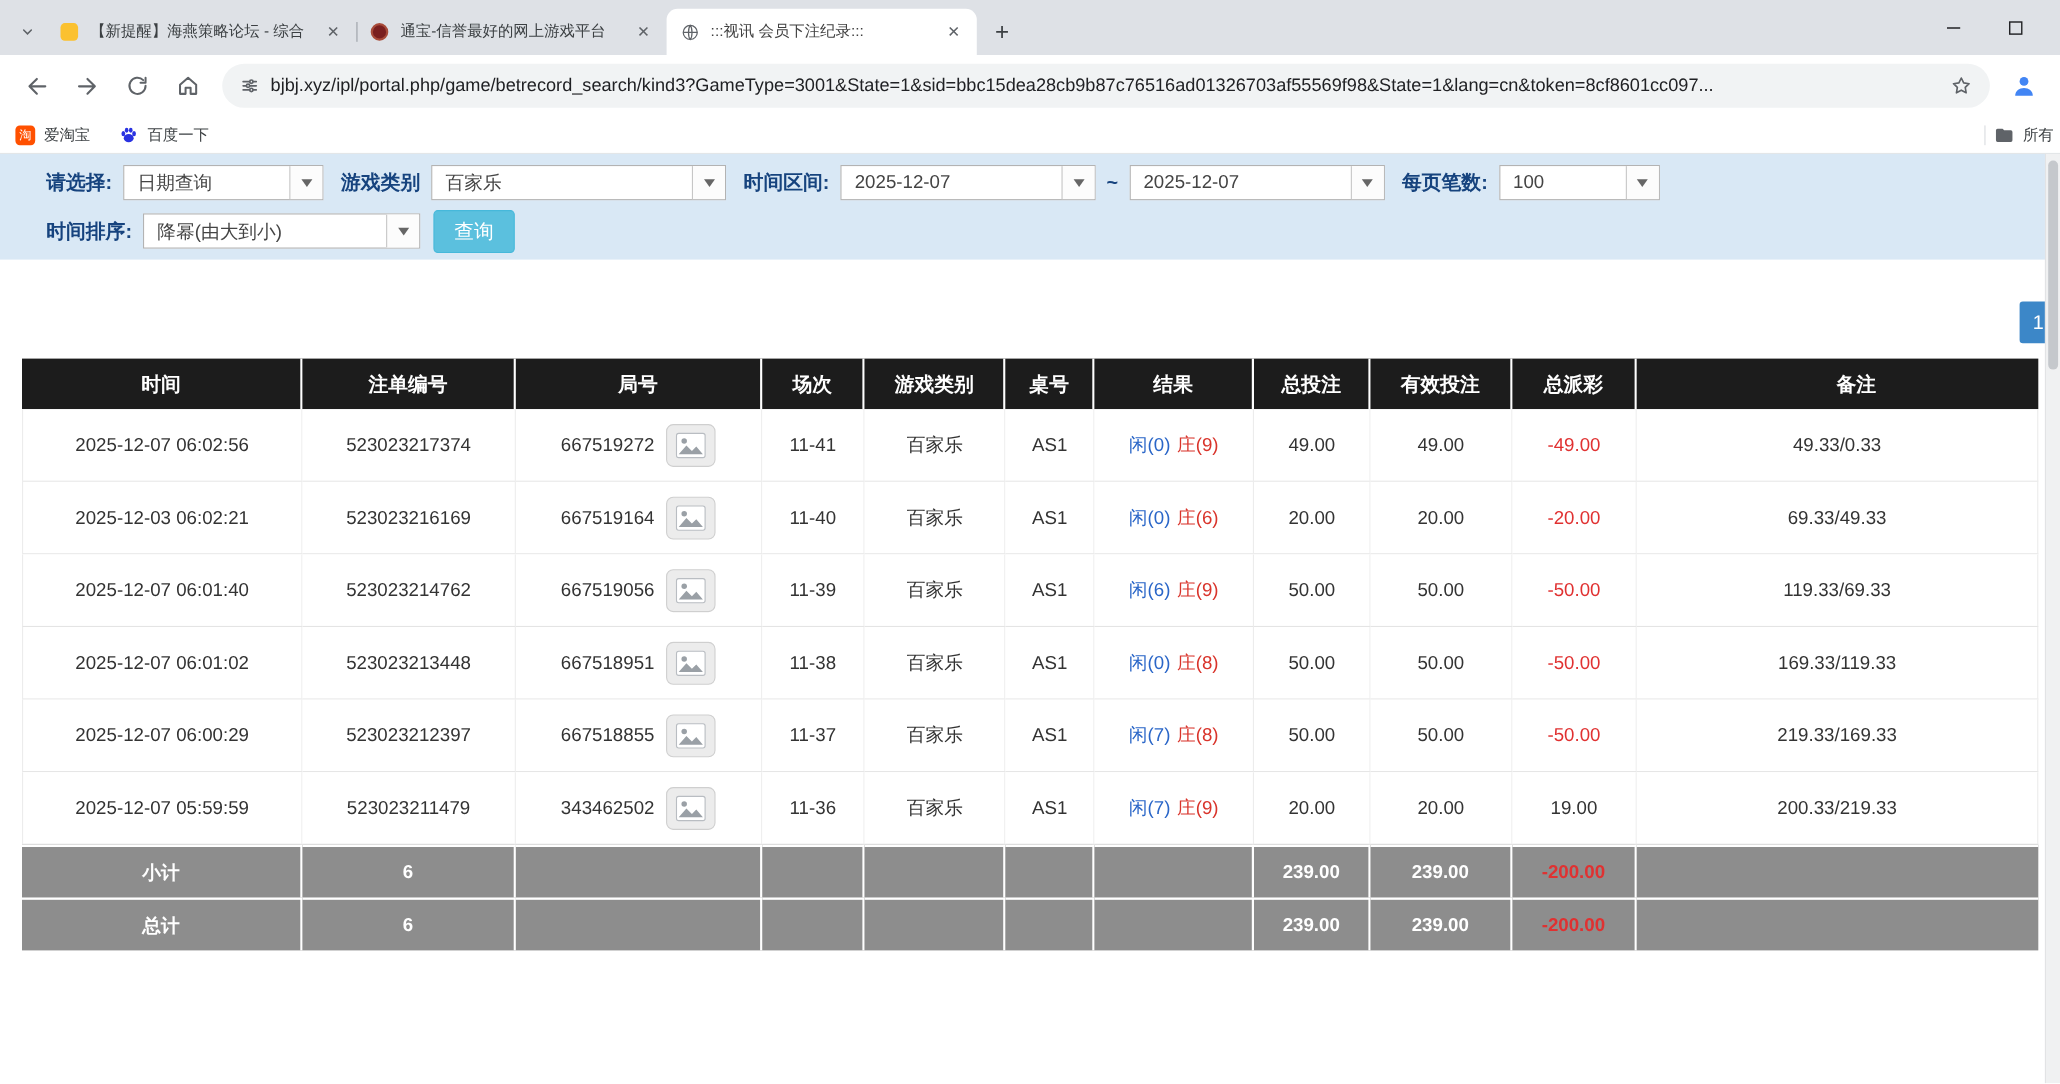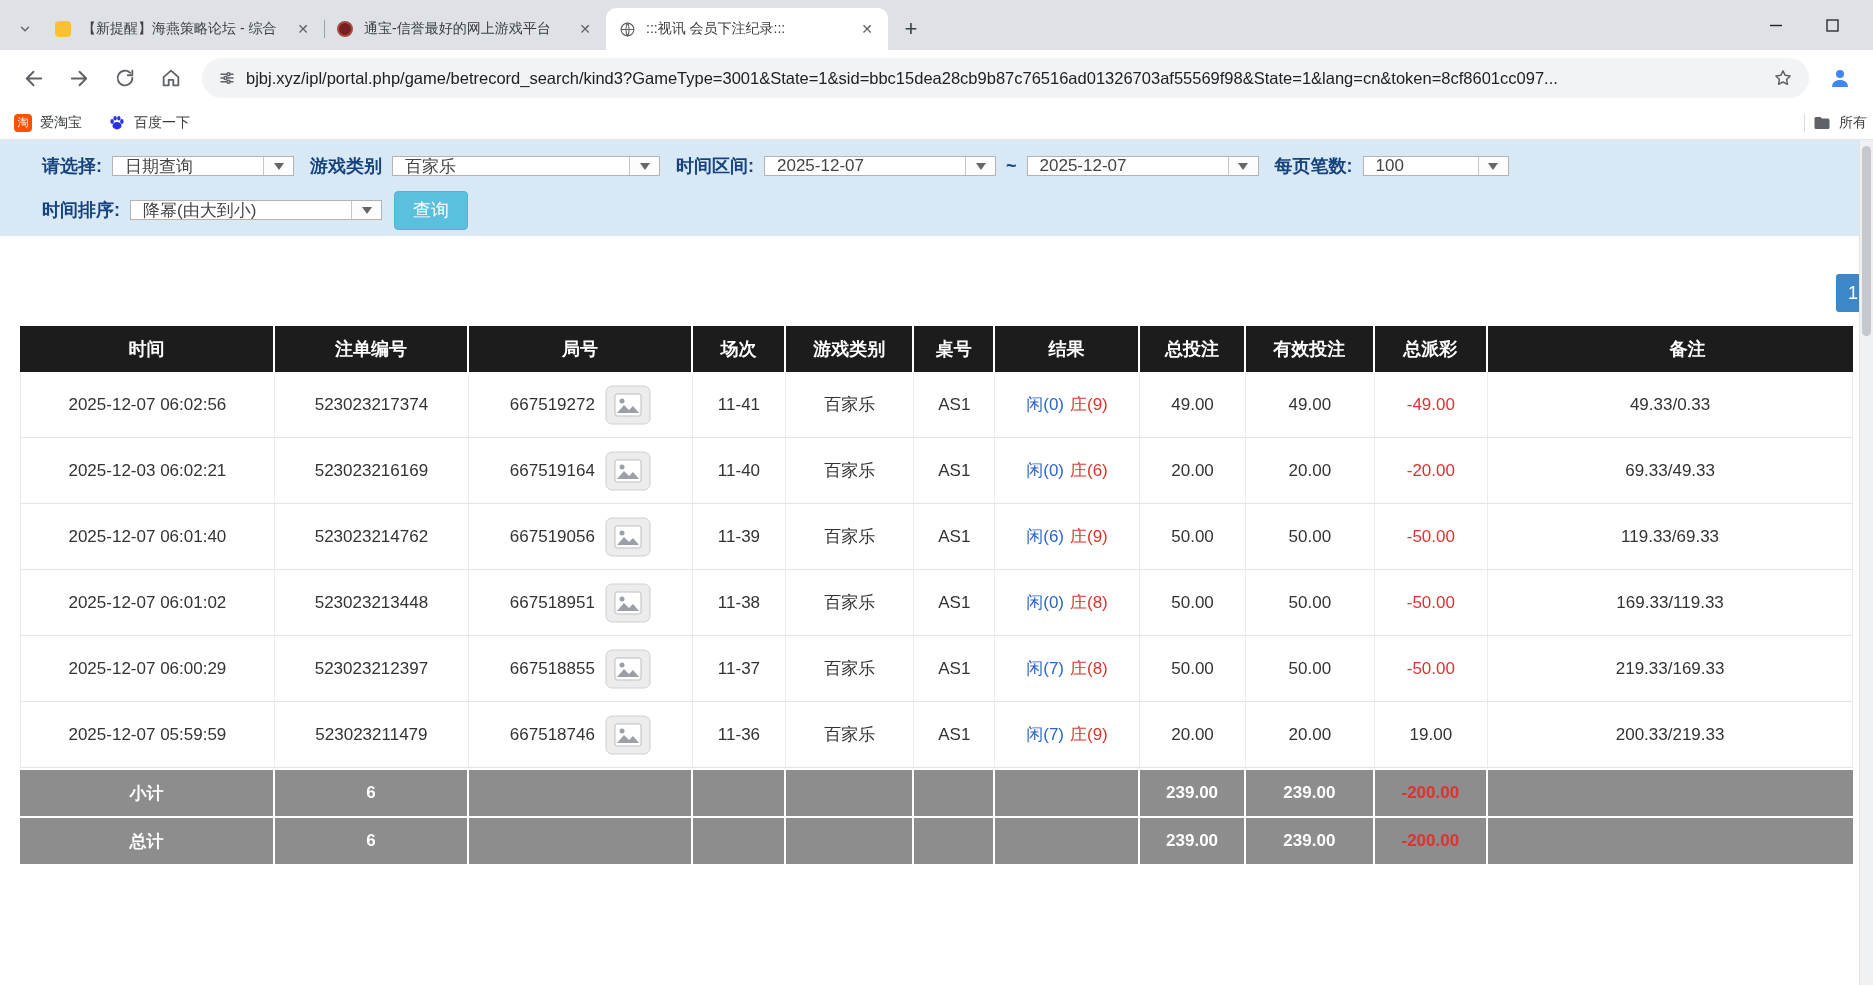--- a/index.html
+++ b/index.html
@@ -43,21 +43,21 @@
   .bm{display:flex;align-items:center;gap:8px;font-size:14px;color:#3c4043;}
   .bm-icon-taobao{width:18px;height:18px;border-radius:4px;background:#ff5000;color:#fff;font-size:11px;display:flex;align-items:center;justify-content:center;flex:none;}
   .bm-right{position:absolute;right:6px;display:flex;align-items:center;gap:8px;font-size:14px;color:#3c4043;}
   .vdiv{width:1px;height:18px;background:#dadce0;}
 
   
   .page{position:relative;height:845px;background:#fff;}
   .filters{height:96px;background:var(--filter-bg);display:flex;flex-direction:column;justify-content:center;padding:5px 0;gap:2px;}
   .frow{display:flex;align-items:center;height:42px;padding-left:42px;}
   .flabel{font-size:18px;font-weight:bold;color:var(--label-blue);margin-right:10px;white-space:nowrap;}
-  .combo{display:flex;height:20px;background:#fff;border:1px solid #b3b3b3;flex:none;}
+  .combo{display:flex;height:32px;background:#fff;border:1px solid #b3b3b3;flex:none;}
   .combo-text{flex:1;display:flex;align-items:center;padding:0 12px;font-size:17px;color:#444;white-space:nowrap;overflow:hidden;}
   .combo-arrow{width:30px;border-left:1px solid #c6c6c6;display:flex;align-items:center;justify-content:center;background:#fcfcfc;flex:none;}
   .tri{width:0;height:0;border-left:5px solid transparent;border-right:5px solid transparent;border-top:7px solid #666;}
   .w-select{width:182px;} .w-game{width:268px;} .w-date{width:232px;} .w-size{width:146px;} .w-sort{width:252px;}
   .tilde{font-size:18px;font-weight:bold;color:var(--label-blue);margin:0 10px;}
   .ml{margin-left:16px;}
   .search-btn{height:39px;padding:0 18px;background:var(--button-teal);border:1px solid #46b8da;color:#fff;font-size:18px;border-radius:4px;margin-left:12px;cursor:pointer;}
 
   .summary{margin-top:32px;height:52px;background:var(--summary-bg);border-top:1px solid var(--summary-border);border-bottom:1px solid var(--summary-border);display:flex;align-items:center;justify-content:space-between;padding:0 30px;}
   .summary-left{font-size:17px;color:#4a524a;}
@@ -418,21 +418,21 @@
             <td class="c-result"><span class="res-player">闲(7)</span><span class="res-banker">庄(8)</span></td>
             <td class="c-totalbet">50.00</td>
             <td class="c-validbet">50.00</td>
             <td class="c-payout neg">-50.00</td>
             <td class="c-note">219.33/169.33</td>
           </tr>
           <tr class="data-row">
             <td class="c-time">2025-12-07 05:59:59</td>
             <td class="c-betid">523023211479</td>
             <td class="c-round"><span class="round-wrap">
-                <span>667518746</span>
+                <span>343462502</span>
                 <span class="img-btn">
                   <svg viewBox="0 0 46 40" width="46" height="40">
                     <rect x="1" y="1" width="44" height="38" rx="6" fill="#ececec" stroke="#cfcfcf"></rect>
                     <rect x="10" y="9" width="26" height="22" rx="2" fill="#fff" stroke="#b9bdc2"></rect>
                     <circle cx="17" cy="16" r="2.5" fill="#9aa0a6"></circle>
                     <path d="M12 28l7-8 5 5 4-4 6 7z" fill="#9aa0a6"></path>
                   </svg>
                 </span>
               </span></td>
             <td class="c-session">11-36</td>

